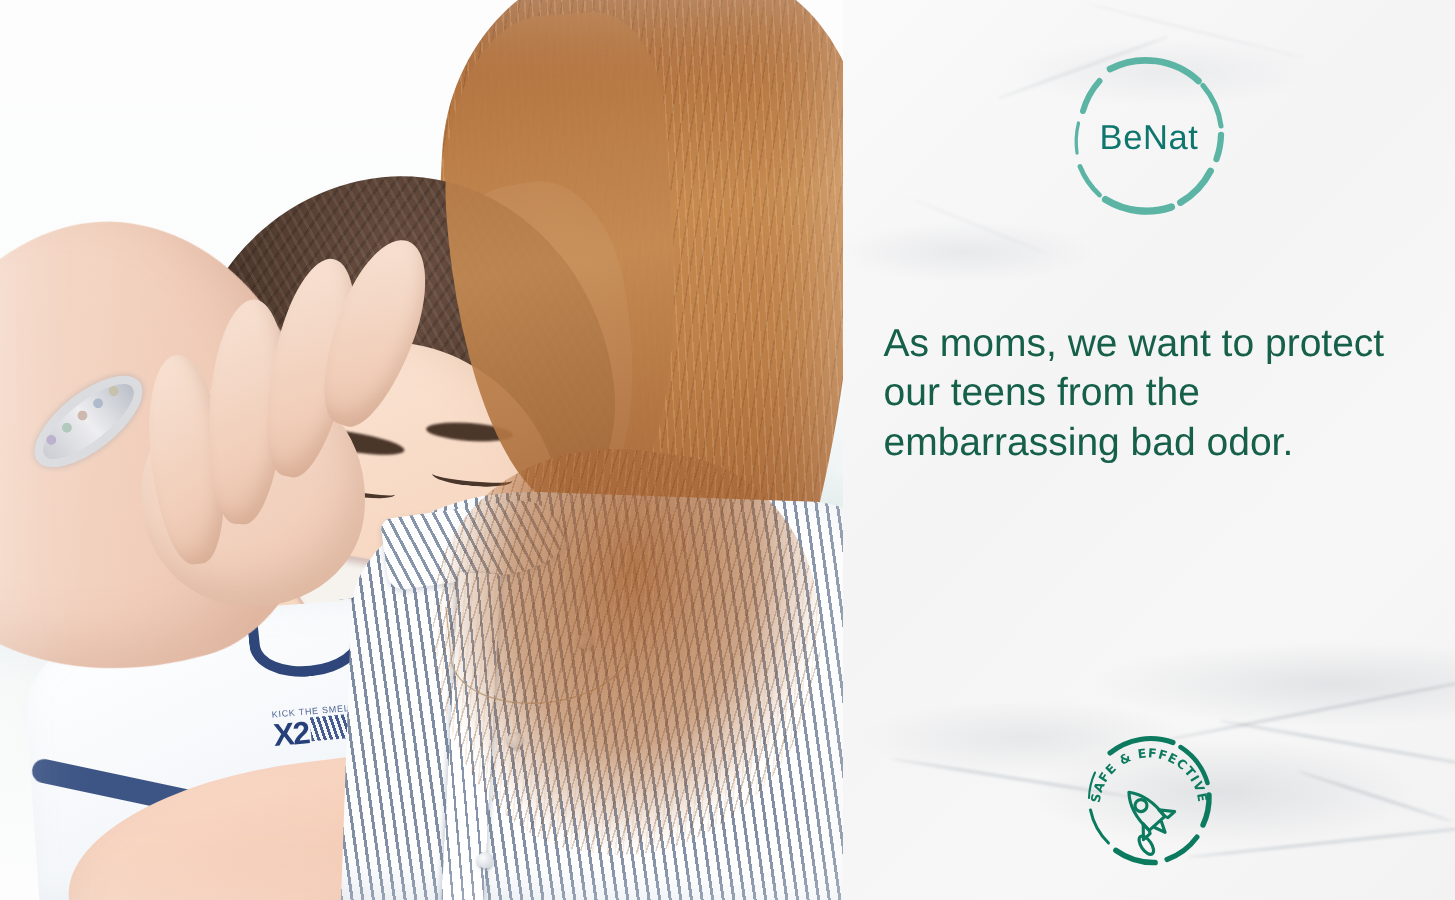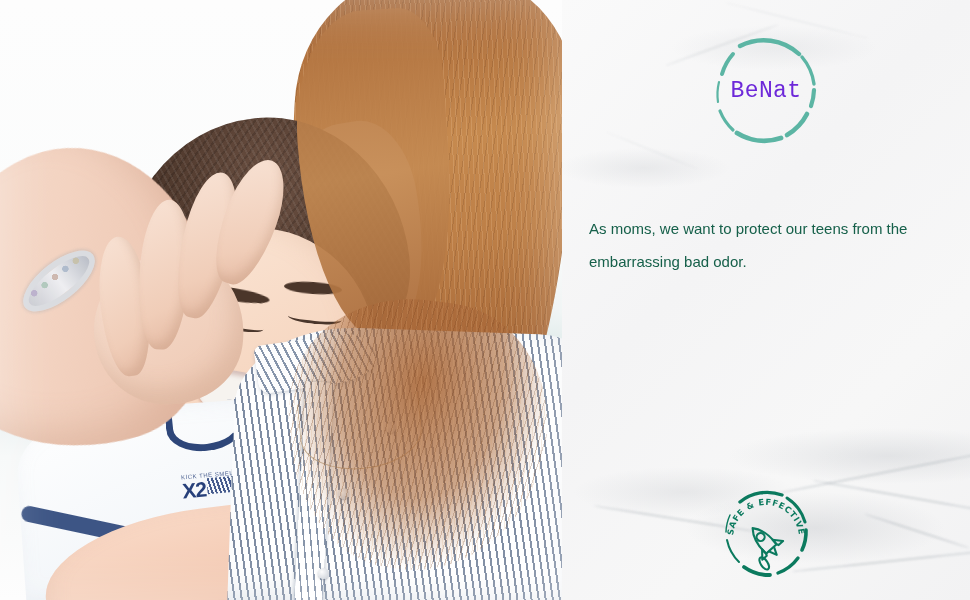--- a/index.html
+++ b/index.html
@@ -494,33 +494,33 @@
   }
   .logo-ring-svg { display: block; }
   .logo-text {
     position: absolute;
     inset: 0;
     display: flex;
     align-items: center;
     justify-content: center;
     font-size: 23px;
     letter-spacing: .4px;
-    color: #6d28d9;
-    font-family: Liberation Mono, monospace;
+    color: #0f766e;
+    font-family: Liberation Sans, sans-serif;
   }
 
   
   .copy {
     position: absolute;
     left: 27px;
     top: 212px;
     width: 370px;
     color: #16604a;
     font-family: "Liberation Sans", sans-serif;
-    font-size: 15px;
+    font-size: 26px;
     line-height: 33px;
   }
   .copy p {
     margin: 0;
   }
   .copy .gap {
     height: 33px;
   }
 
   

